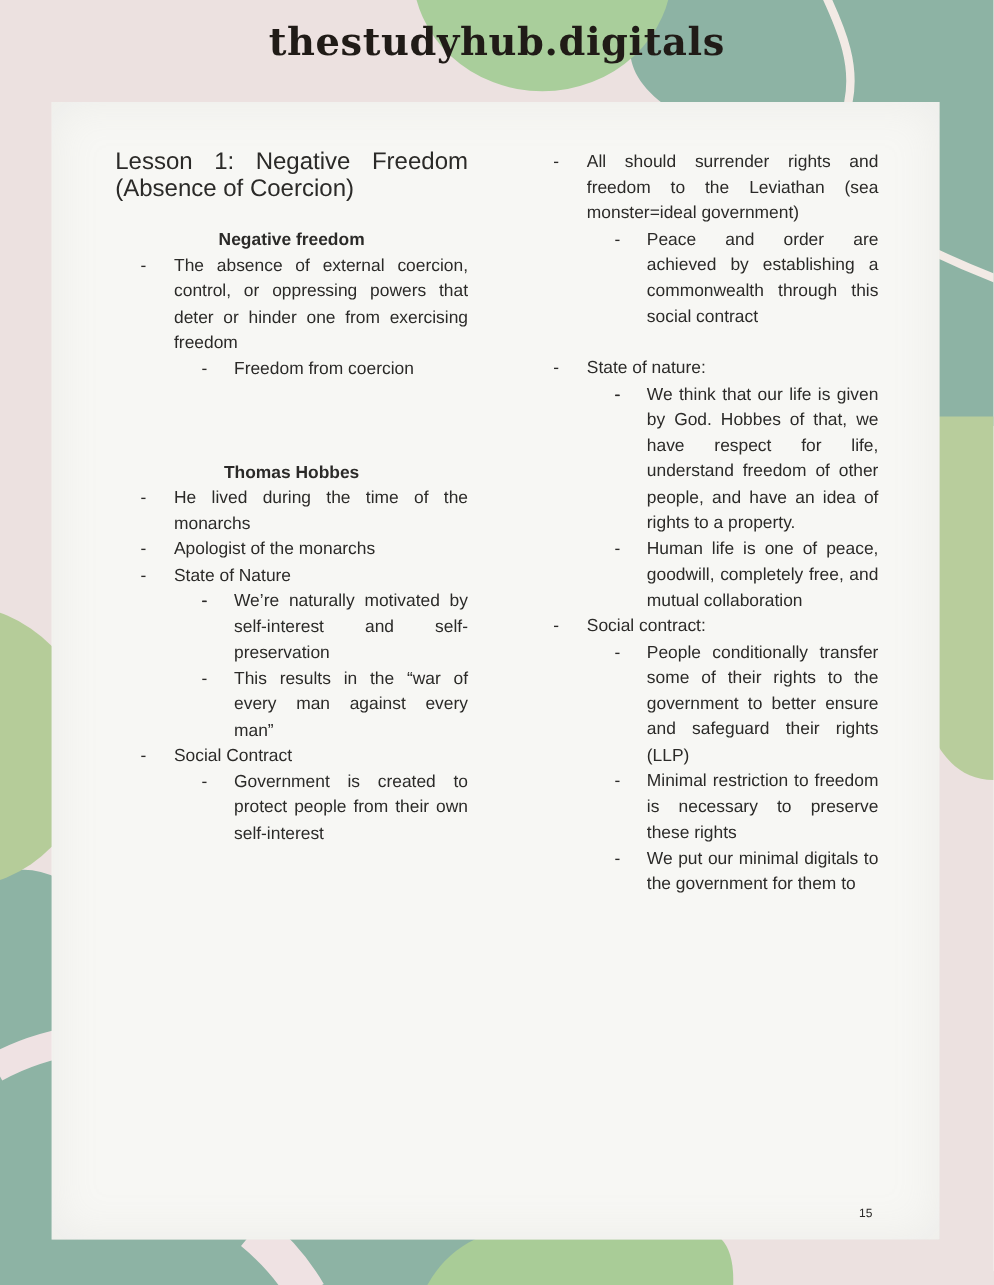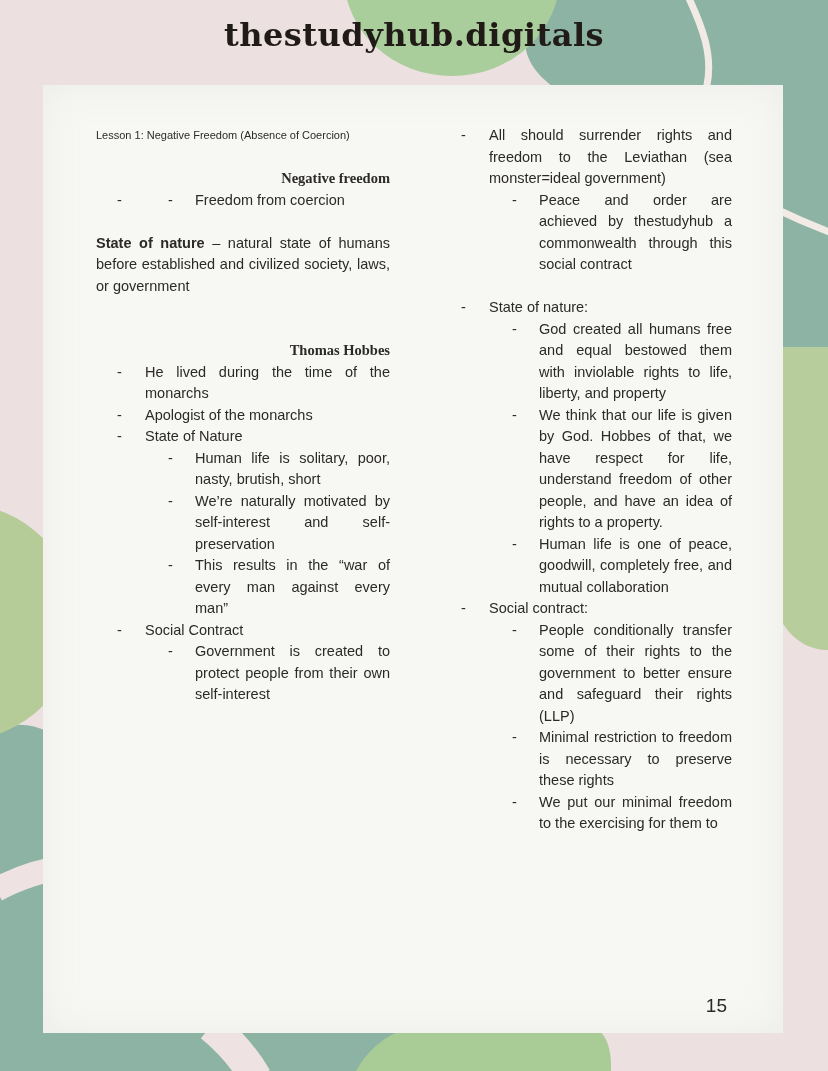--- a/index.html
+++ b/index.html
@@ -33,36 +33,36 @@
   .paper{
     position:absolute;left:43px;top:85px;width:740px;height:948px;z-index:1;
     background:var(--paper);
     box-shadow:inset 0 0 38px rgba(190,190,185,0.18);
   }
   .col{position:absolute;top:40px;font-size:14.5px;line-height:21.5px;}
   .col-left{left:53px;width:294px;}
   .col-right{left:397px;width:292px;}
 
   .para{text-align:justify;hyphens:none;}
-  .title-para{font-size:11px;line-height:21.8px;}
-  .heading{font-weight:bold;text-align:right;font-family:Liberation Serif, serif;}
+  .title-para{font-size:20px;line-height:21.8px;}
+  .heading{font-weight:bold;text-align:center;}
   .para strong{font-weight:bold;}
   .gap{height:21.5px;}
 
   .bullet{position:relative;text-align:justify;hyphens:none;}
   .bullet .dash{position:absolute;top:0;}
   .b1{padding-left:49px;}
   .b1 .dash{left:21px;}
   .b2{padding-left:99px;}
   .b2 .dash{left:72px;}
   .btext{display:inline;}
 
   .page-number{
     position:absolute;right:56px;bottom:16px;
-    font-size:19px;color:var(--ink);
+    font-size:10px;color:var(--ink);
   }
 </style>
 </head>
 <body>
 
 <svg class="bg-svg" width="828" height="1071" viewBox="0 0 828 1071" aria-hidden="true">
 
   <path class="teal" d="M 545 -5 C 518 30 514 62 562 93 C 622 135 655 190 668 260 C 680 322 718 348 790 355 L 828 355 L 828 -5 Z"></path>
 
   <path class="cream" d="M 687 -6 C 703 28 713 55 707 85 L 705 98"></path>
@@ -84,43 +84,42 @@
   <path class="green-band" d="M 402 1030 L 598 1030 Q 612 1040 611 1071 L 356 1071 Q 372 1042 402 1030 Z"></path>
 </svg>
 
 <h1 class="brand">thestudyhub.digitals</h1>
 
 <main class="paper">
   <div class="col col-left" id="col-left">
       <div class="para title-para">Lesson 1: Negative Freedom (Absence of Coercion)</div>
       <div class="gap"></div>
       <div class="heading">Negative freedom</div>
-      <div class="bullet b1"><span class="dash">-</span></div>
+      <div class="bullet b1"><span class="dash">-</span><span class="btext">The absence of external coercion, control, or oppressing powers that deter or hinder one from exercising freedom</span></div>
       <div class="bullet b2"><span class="dash">-</span><span class="btext">Freedom from coercion</span></div>
       <div class="gap"></div>
-      <div class="para"><strong>State of nature</strong> – natural state of humans before established and civilized society, laws, or government</div>
       <div class="gap"></div>
       <div class="gap"></div>
       <div class="heading">Thomas Hobbes</div>
       <div class="bullet b1"><span class="dash">-</span><span class="btext">He lived during the time of the monarchs</span></div>
       <div class="bullet b1"><span class="dash">-</span><span class="btext">Apologist of the monarchs</span></div>
       <div class="bullet b1"><span class="dash">-</span><span class="btext">State of Nature</span></div>
-      <div class="bullet b2"><span class="dash">-</span><span class="btext">Human life is solitary, poor, nasty, brutish, short</span></div>
+      <div class="bullet b2"><span class="dash">-</span></div>
       <div class="bullet b2"><span class="dash">-</span><span class="btext">We’re naturally motivated by self-interest and self-preservation</span></div>
       <div class="bullet b2"><span class="dash">-</span><span class="btext">This results in the “war of every man against every man”</span></div>
       <div class="bullet b1"><span class="dash">-</span><span class="btext">Social Contract</span></div>
       <div class="bullet b2"><span class="dash">-</span><span class="btext">Government is created to protect people from their own self-interest</span></div>
     </div>
   <div class="col col-right" id="col-right">
       <div class="bullet b1"><span class="dash">-</span><span class="btext">All should surrender rights and freedom to the Leviathan (sea monster=ideal government)</span></div>
-      <div class="bullet b2"><span class="dash">-</span><span class="btext">Peace and order are achieved by thestudyhub a commonwealth through this social contract</span></div>
+      <div class="bullet b2"><span class="dash">-</span><span class="btext">Peace and order are achieved by establishing a commonwealth through this social contract</span></div>
       <div class="gap"></div>
       <div class="bullet b1"><span class="dash">-</span><span class="btext">State of nature:</span></div>
-      <div class="bullet b2"><span class="dash">-</span><span class="btext">God created all humans free and equal bestowed them with inviolable rights to life, liberty, and property</span></div>
+      <div class="bullet b2"><span class="dash">-</span></div>
       <div class="bullet b2"><span class="dash">-</span><span class="btext">We think that our life is given by God. Hobbes of that, we have respect for life, understand freedom of other people, and have an idea of rights to a property.</span></div>
       <div class="bullet b2"><span class="dash">-</span><span class="btext">Human life is one of peace, goodwill, completely free, and mutual collaboration</span></div>
       <div class="bullet b1"><span class="dash">-</span><span class="btext">Social contract:</span></div>
       <div class="bullet b2"><span class="dash">-</span><span class="btext">People conditionally transfer some of their rights to the government to better ensure and safeguard their rights (LLP)</span></div>
       <div class="bullet b2"><span class="dash">-</span><span class="btext">Minimal restriction to freedom is necessary to preserve these rights</span></div>
-      <div class="bullet b2"><span class="dash">-</span><span class="btext">We put our minimal freedom to the exercising for them to</span></div>
+      <div class="bullet b2"><span class="dash">-</span><span class="btext">We put our minimal digitals to the government for them to</span></div>
     </div>
   <div class="page-number">15</div>
 </main>
 
 </body></html>

